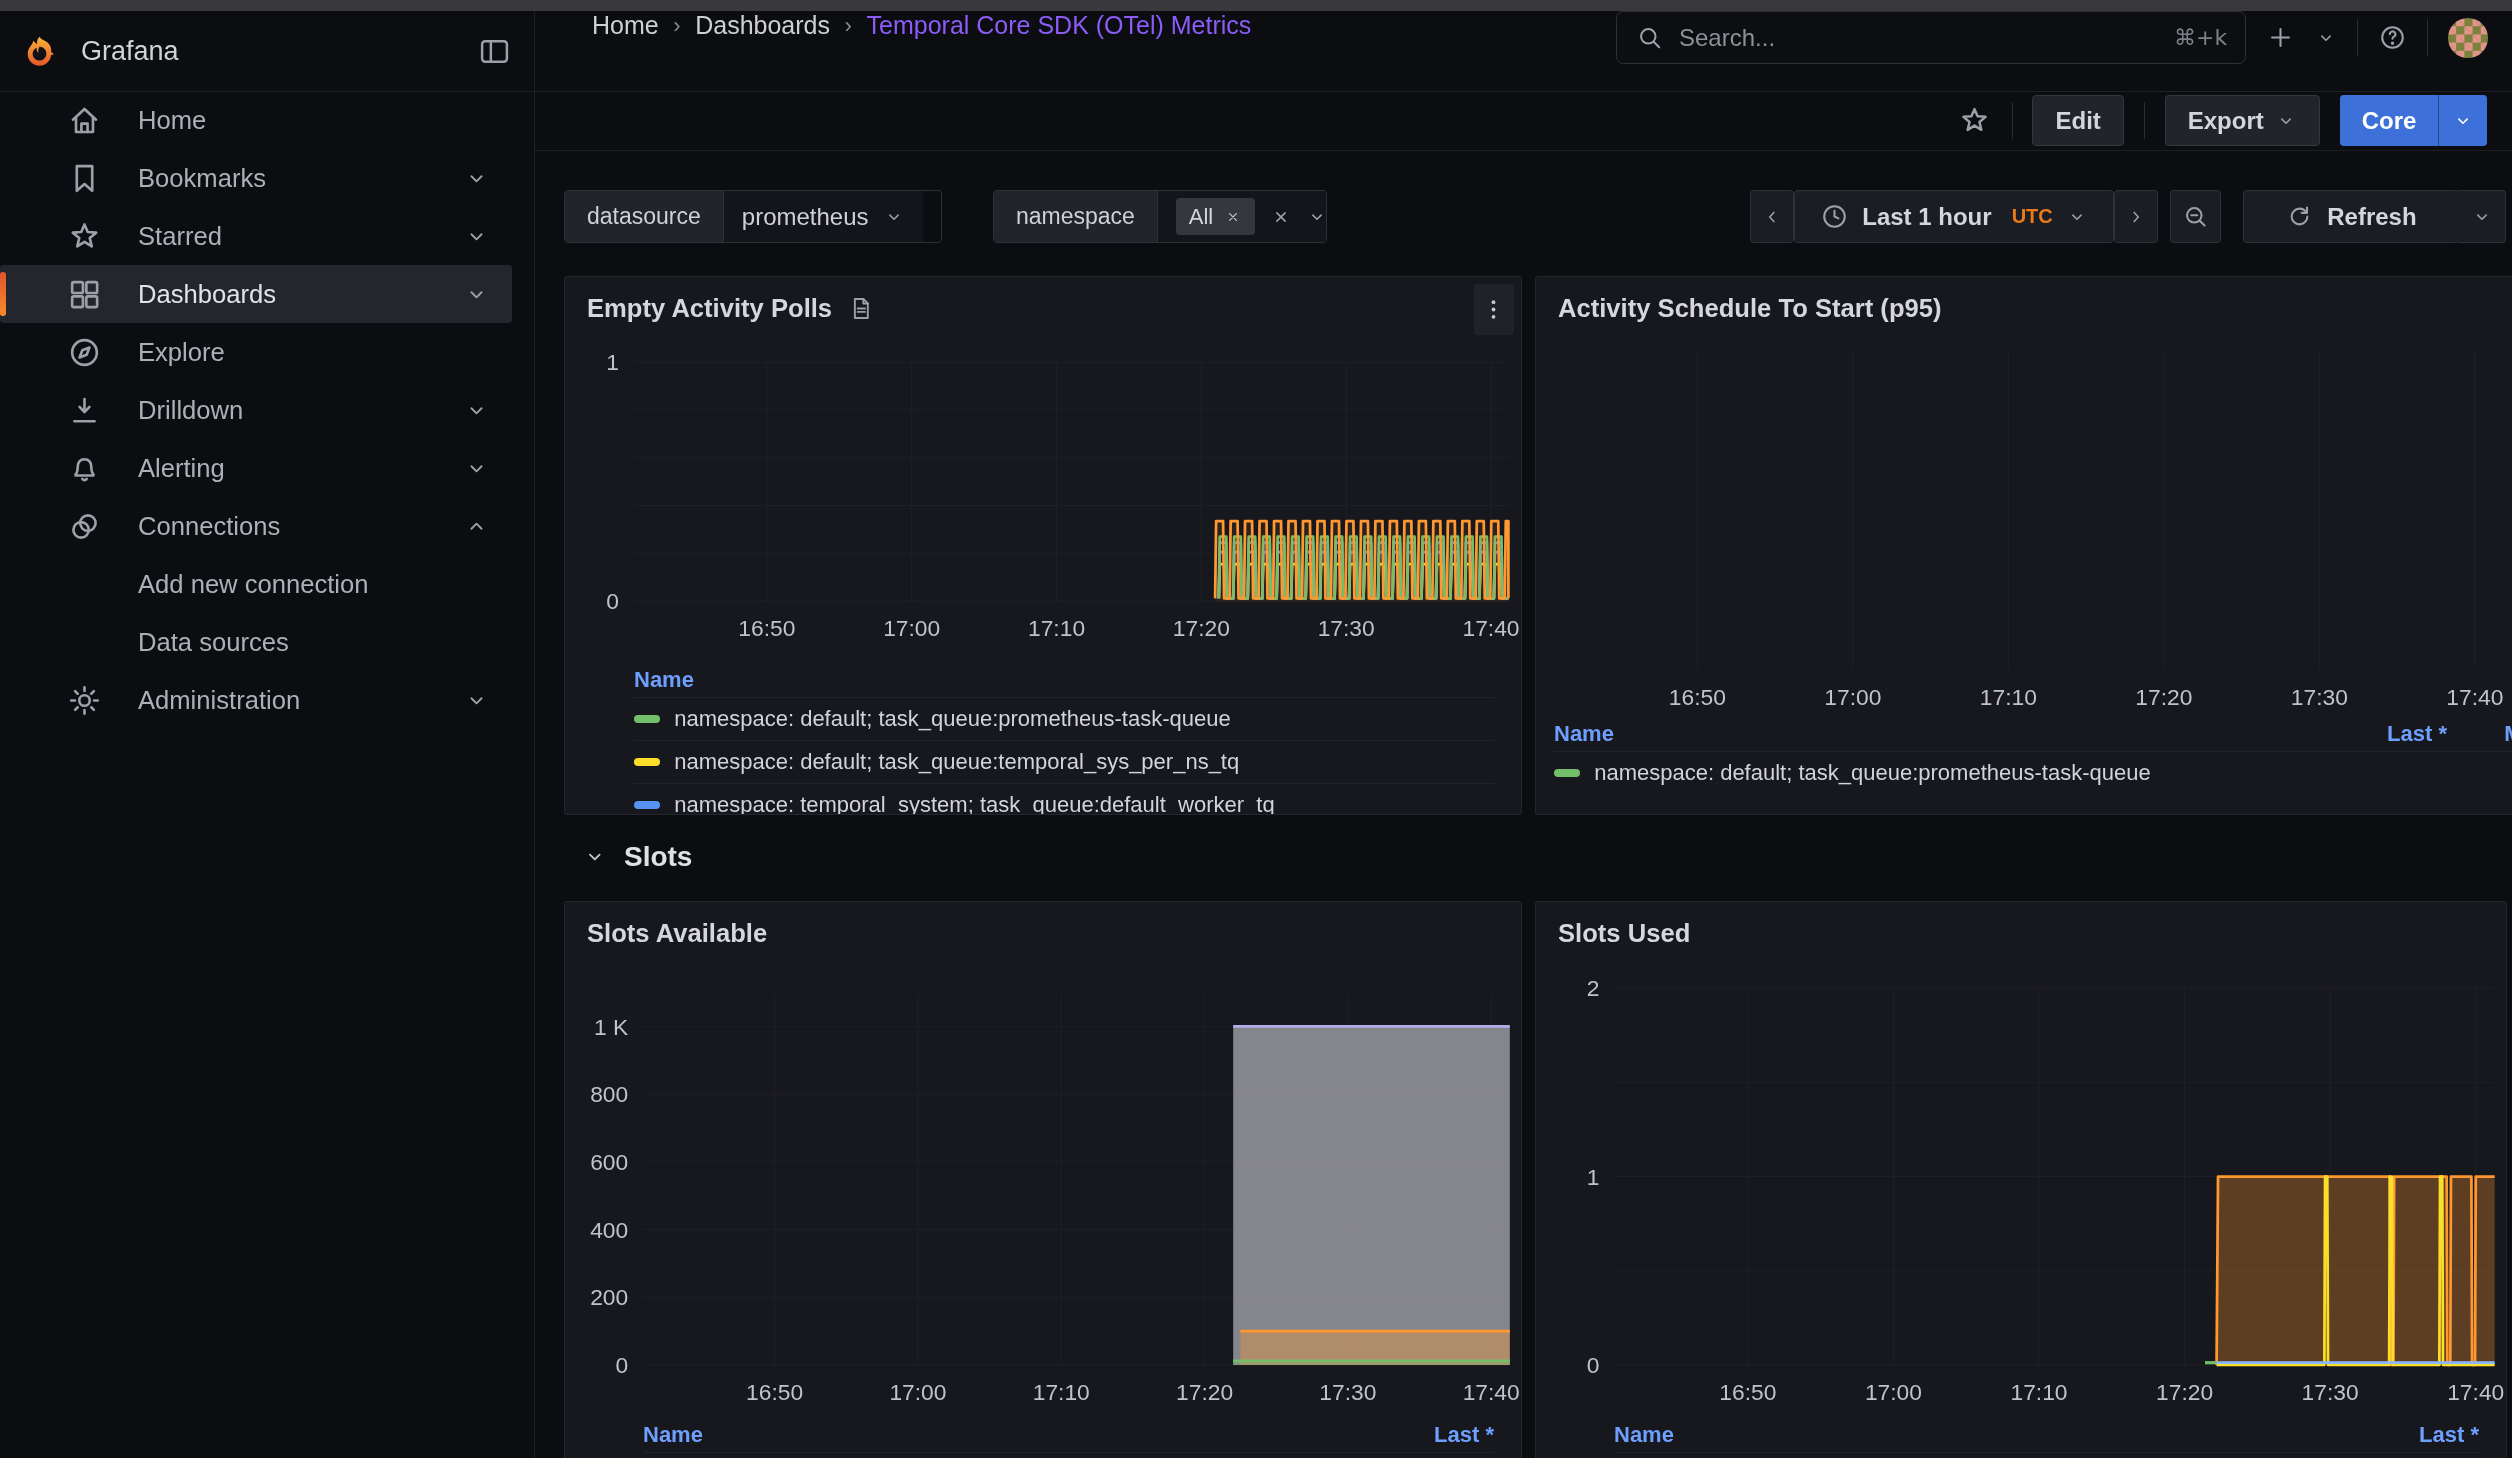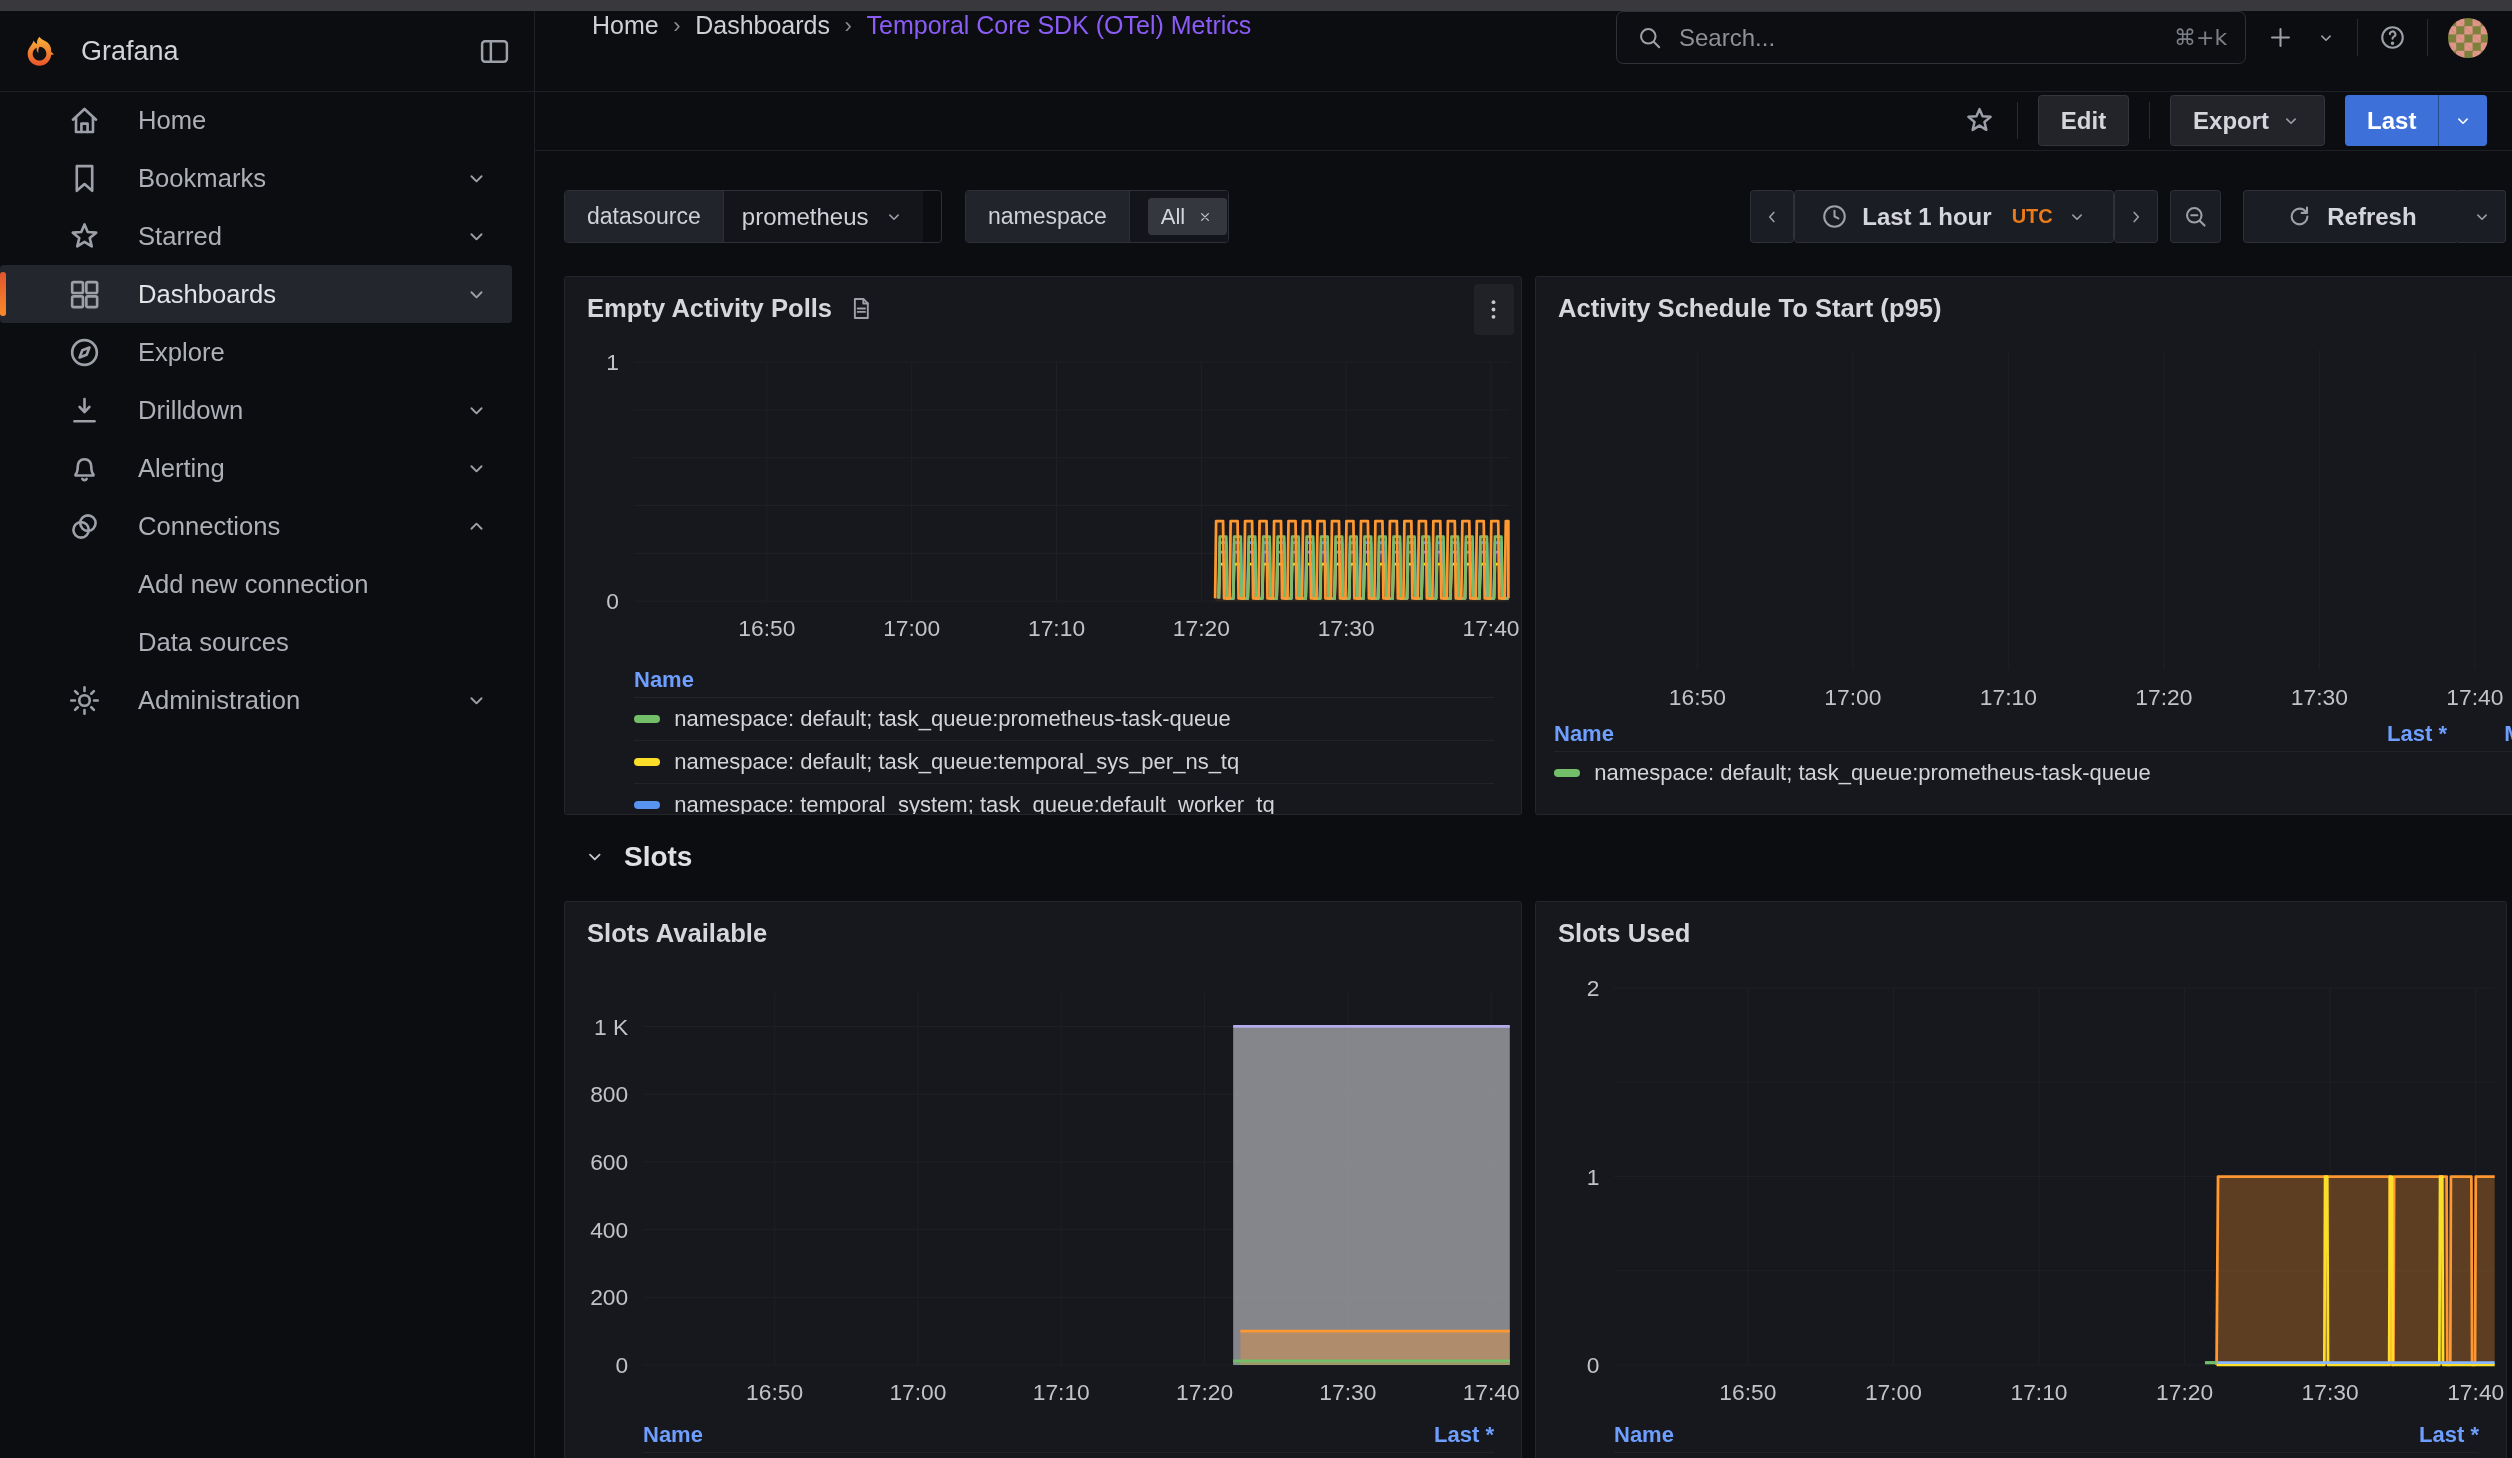--- a/index.html
+++ b/index.html
@@ -190,21 +190,21 @@
   <button class="btn btn-dark">
     <span>Export</span>
     <span class="ic ic-sm">
         <svg viewBox="0 0 24 24" fill="none" stroke="currentColor" stroke-width="1.7" stroke-linecap="round" stroke-linejoin="round">
           <path d="M7.5 10 12 14.5 16.5 10"></path>
         </svg>
       </span>
   </button>
   <span class="share-group">
     <button class="btn btn-blue">
-      <span>Last</span>
+      <span>Core</span>
     </button>
     <span class="btn-blue-chev">
       <span class="ic ic-sm" style="color:#fff;">
           <svg viewBox="0 0 24 24" fill="none" stroke="currentColor" stroke-width="1.7" stroke-linecap="round" stroke-linejoin="round">
             <path d="M7.5 10 12 14.5 16.5 10"></path>
           </svg>
         </span>
     </span>
   </span>
 </div>
@@ -329,21 +329,21 @@
     <span class="var-label">datasource</span>
     <span class="var-value">
       <span>prometheus</span>
       <span class="ic ic-sm">
           <svg viewBox="0 0 24 24" fill="none" stroke="currentColor" stroke-width="1.7" stroke-linecap="round" stroke-linejoin="round">
             <path d="M7.5 10 12 14.5 16.5 10"></path>
           </svg>
         </span>
     </span>
   </div>
-  <div class="var-group" style="left:431px;width:264px;">
+  <div class="var-group" style="left:459px;width:334px;">
     <span class="var-label">namespace</span>
     <span class="var-value">
       <span class="chip">
         <span>All</span>
         <span class="ic" style="width:18px;height:18px;">
             <svg viewBox="0 0 24 24" fill="none" stroke="currentColor" stroke-width="1.7" stroke-linecap="round" stroke-linejoin="round">
               <path d="M7.5 7.5 16.5 16.5 M16.5 7.5 7.5 16.5"></path>
             </svg>
           </span>
       </span>

